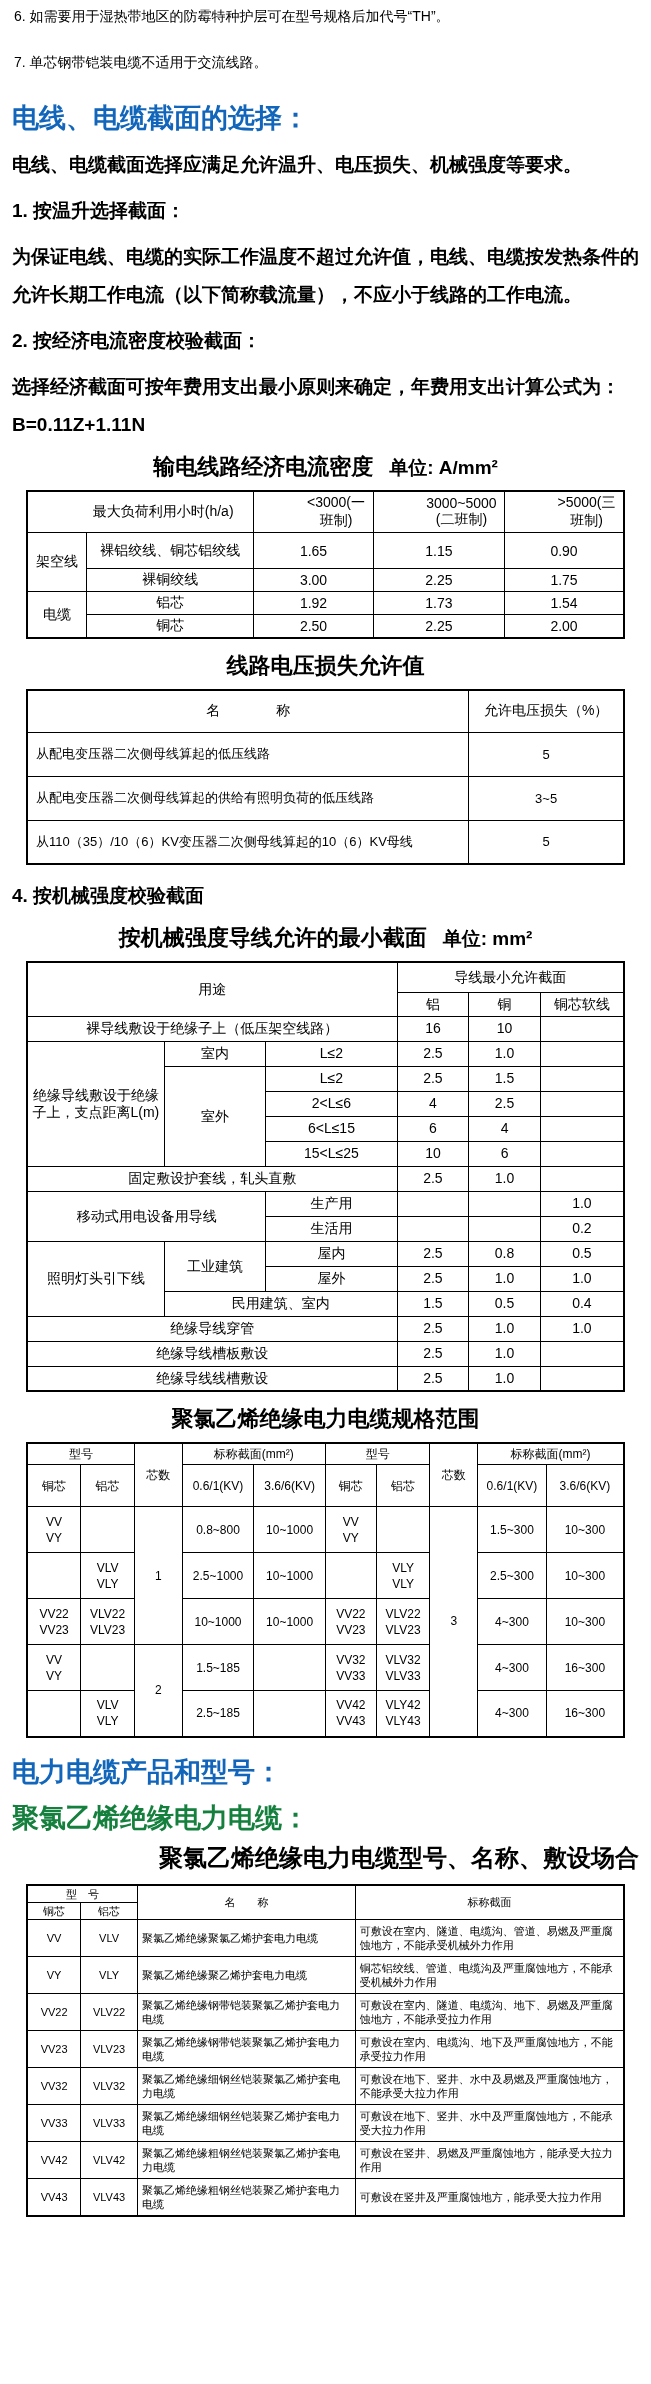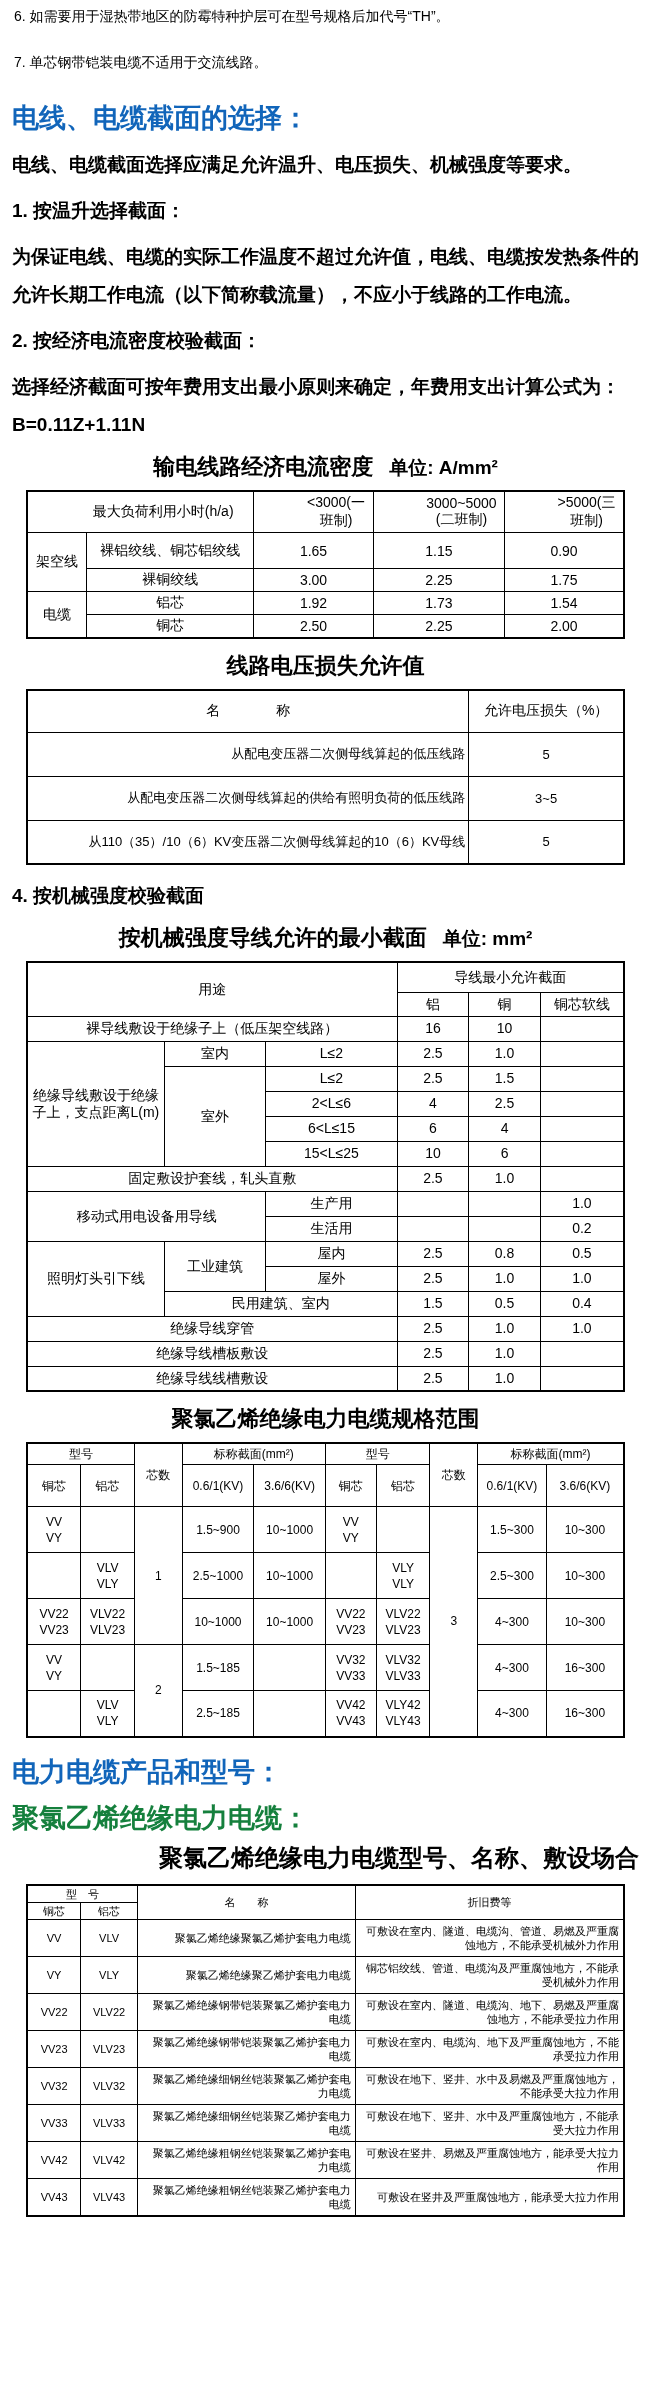--- a/index.html
+++ b/index.html
@@ -10,21 +10,21 @@
   .h-blue{color:#1165ba;font-size:27px;font-weight:bold;margin:16px 0 10px 0;}
   .h-black{color:#15803d;font-size:27px;font-weight:bold;margin:0 0 6px 0;}
   .body-p{font-size:19px;font-weight:bold;line-height:38px;margin:0 0 8px 0;}
   .tbl-title{text-align:center;font-size:22px;font-weight:bold;margin:8px 0 8px 0;}
   .tbl-title .unit{font-size:19px;margin-left:16px;font-weight:bold;}
   .t5-title{font-size:24px;font-weight:bold;margin:6px 0 10px 4px;text-align:right;}
   .twrap{margin:0 14px 12px 14px;}
   table{border-collapse:collapse;width:100%;table-layout:fixed;border:2px solid #000;}
   td{border:1px solid #000;text-align:center;vertical-align:middle;
      padding:2px 3px;box-sizing:border-box;word-break:break-all;}
-  .left{text-align:right;}
+  .left{text-align:left;}
   .pre{white-space:pre-line;}
   
   .t1 td{font-size:14px;height:23px;}
   .t1 .hdr td{height:34px;padding-left:48px;}
   .t1 .tall td{height:36px;}
   
   .t2 td{font-size:13px;height:44px;}
   .t2 .hdr td{height:42px;font-size:14px;}
   .t2 td.name{padding-left:8px;}
   
@@ -288,21 +288,21 @@
         <td>铜芯</td>
         <td>铝芯</td>
         <td>0.6/1(KV)</td>
         <td>3.6/6(KV)</td>
       </tr>
       <tr>
         <td class="pre">VV
 VY</td>
         <td></td>
         <td rowspan="3">1</td>
-        <td>1.5~900</td>
+        <td>0.8~800</td>
         <td>10~1000</td>
         <td class="pre">VV
 VY</td>
         <td></td>
         <td rowspan="5">3</td>
         <td>1.5~300</td>
         <td>10~300</td>
       </tr>
       <tr>
         <td></td>
@@ -370,21 +370,21 @@
       <colgroup>
           <col style="width:9%">
           <col style="width:9.5%">
           <col style="width:36.5%">
           <col style="width:45%">
         </colgroup>
       <tbody>
           <tr class="hdrA">
         <td colspan="2">型　号</td>
         <td rowspan="2">名　　称</td>
-        <td rowspan="2">折旧费等</td>
+        <td rowspan="2">标称截面</td>
       </tr>
       <tr class="hdrB">
         <td>铜芯</td>
         <td>铝芯</td>
       </tr>
       <tr>
         <td>VV</td>
         <td>VLV</td>
         <td class="left">聚氯乙烯绝缘聚氯乙烯护套电力电缆</td>
         <td class="left">可敷设在室内、隧道、电缆沟、管道、易燃及严重腐蚀地方，不能承受机械外力作用</td>

